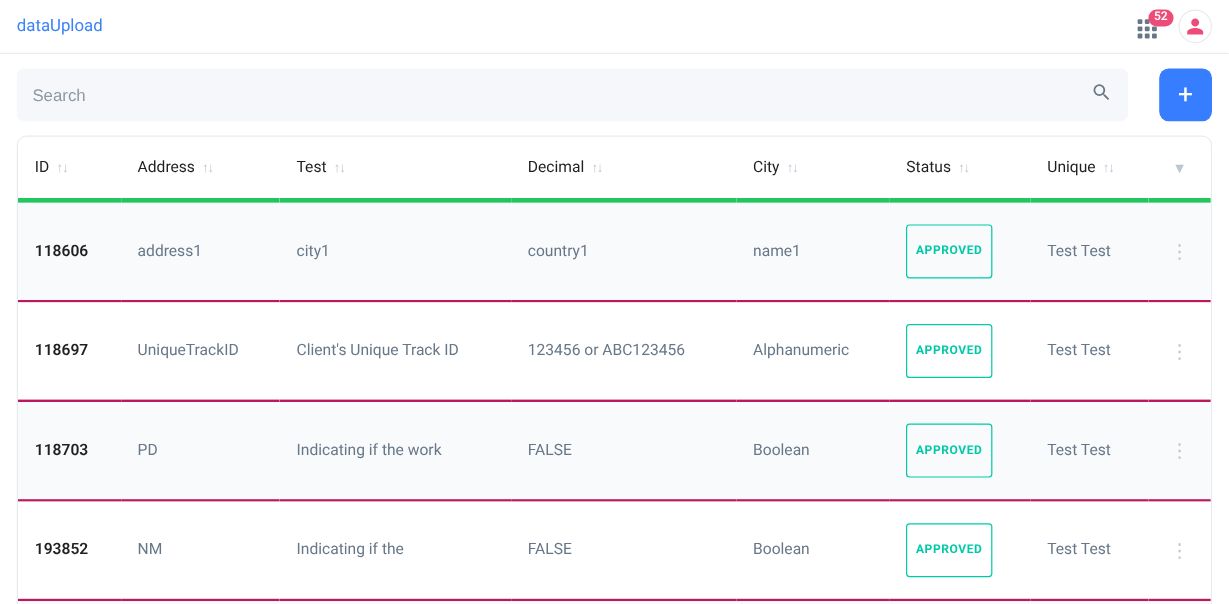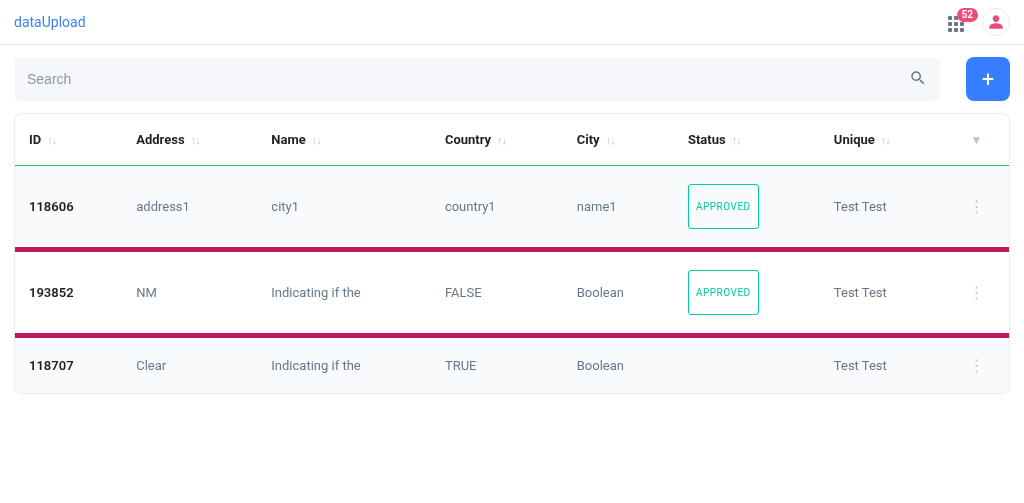--- a/index.html
+++ b/index.html
@@ -14,28 +14,28 @@
 .avatar{width:28px;height:28px;border-radius:50%;background:#fff;border:1px solid #e7eaf0;display:flex;align-items:center;justify-content:center}
 .avatar svg{width:16px;height:16px;fill:#ed4c78}
 .search-row{display:flex;gap:26px;padding:12px 14px;background:#fff}
 .search-box{flex:1;display:flex;align-items:center;background:#f6f7fa;border:1px solid #f6f7fa;border-radius:6px;padding:0 12px;height:44px}
 .search-input{flex:1;border:none;background:transparent;font-size:14px;color:#677788;outline:none}
 .search-input::placeholder{color:#8c98a4}
 .search-icon svg{width:18px;height:18px;fill:#677788}
 .add-btn{width:44px;height:44px;border-radius:8px;background:#377dff;color:#fff;display:flex;align-items:center;justify-content:center;font-size:22px;font-weight:400;cursor:pointer}
 .table-wrap{padding:0 14px 14px}
 .tbl{width:100%;border-collapse:separate;border-spacing:0;background:#fff;border-radius:8px;overflow:hidden;border:1px solid #e7eaf0}
-th{text-align:left;font-size:13px;font-weight:700;color:#1e2022;padding:18px 14px;border-bottom:1px solid #22c55e;background:#fff;white-space:nowrap}
+th{text-align:left;font-size:13px;font-weight:400;color:#1e2022;padding:18px 14px;border-bottom:4px solid #22c55e;background:#fff;white-space:nowrap}
 th .sort{color:#bdc5d1;margin-left:6px;font-size:11px;letter-spacing:-1px}
-td{font-size:13px;color:#677788;padding:18px 14px;border-bottom:5px solid #be185d}
+td{font-size:13px;color:#677788;padding:18px 14px;border-bottom:2px solid #be185d}
 tbody tr:nth-child(odd) td{background:#f9fafc}
 tbody tr:nth-child(even) td{background:#fff}
 tbody tr:last-child td{border-bottom:none}
 td.idcol{color:#1e2022;font-weight:600}
-.status-badge{display:inline-block;border:1px solid #00c9a7;color:#00c9a7;font-size:10px;font-weight:400;letter-spacing:.5px;padding:16px 7px;border-radius:3px}
+.status-badge{display:inline-block;border:1px solid #00c9a7;color:#00c9a7;font-size:10px;font-weight:700;letter-spacing:.5px;padding:16px 7px;border-radius:3px}
 .row-menu{color:#bdc5d1;font-size:16px;text-align:center;cursor:pointer}
 th.last{text-align:center;color:#bdc5d1;font-size:12px}
 th.last .chev{display:inline-block}
 </style>
 </head>
 <body>
 
 <div class="topbar">
   <div class="title">dataUpload</div>
   <div class="topbar-right">
@@ -74,35 +74,55 @@
     <span>+</span>
   </div>
 </div>
 
 <div class="table-wrap">
   <table class="tbl">
     <thead>
       <tr id="head-row">
           <th><span>ID</span><span class="sort">↑↓</span></th>
           <th><span>Address</span><span class="sort">↑↓</span></th>
-          <th><span>Name</span><span class="sort">↑↓</span></th>
-          <th><span>Country</span><span class="sort">↑↓</span></th>
+          <th><span>Test</span><span class="sort">↑↓</span></th>
+          <th><span>Decimal</span><span class="sort">↑↓</span></th>
           <th><span>City</span><span class="sort">↑↓</span></th>
           <th><span>Status</span><span class="sort">↑↓</span></th>
           <th><span>Unique</span><span class="sort">↑↓</span></th>
           <th class="last"><span class="chev">▼</span></th>
         </tr>
     </thead>
     <tbody id="body-rows">
         <tr>
           <td class="idcol">118606</td>
           <td>address1</td>
           <td>city1</td>
           <td>country1</td>
           <td>name1</td>
+          <td><span class="status-badge">APPROVED</span></td>
+          <td>Test Test</td>
+          <td class="row-menu">⋮</td>
+        </tr>
+        <tr>
+          <td class="idcol">118697</td>
+          <td>UniqueTrackID</td>
+          <td>Client's Unique Track ID</td>
+          <td>123456 or ABC123456</td>
+          <td>Alphanumeric</td>
+          <td><span class="status-badge">APPROVED</span></td>
+          <td>Test Test</td>
+          <td class="row-menu">⋮</td>
+        </tr>
+        <tr>
+          <td class="idcol">118703</td>
+          <td>PD</td>
+          <td>Indicating if the work</td>
+          <td>FALSE</td>
+          <td>Boolean</td>
           <td><span class="status-badge">APPROVED</span></td>
           <td>Test Test</td>
           <td class="row-menu">⋮</td>
         </tr>
         <tr>
           <td class="idcol">193852</td>
           <td>NM</td>
           <td>Indicating if the</td>
           <td>FALSE</td>
           <td>Boolean</td>

